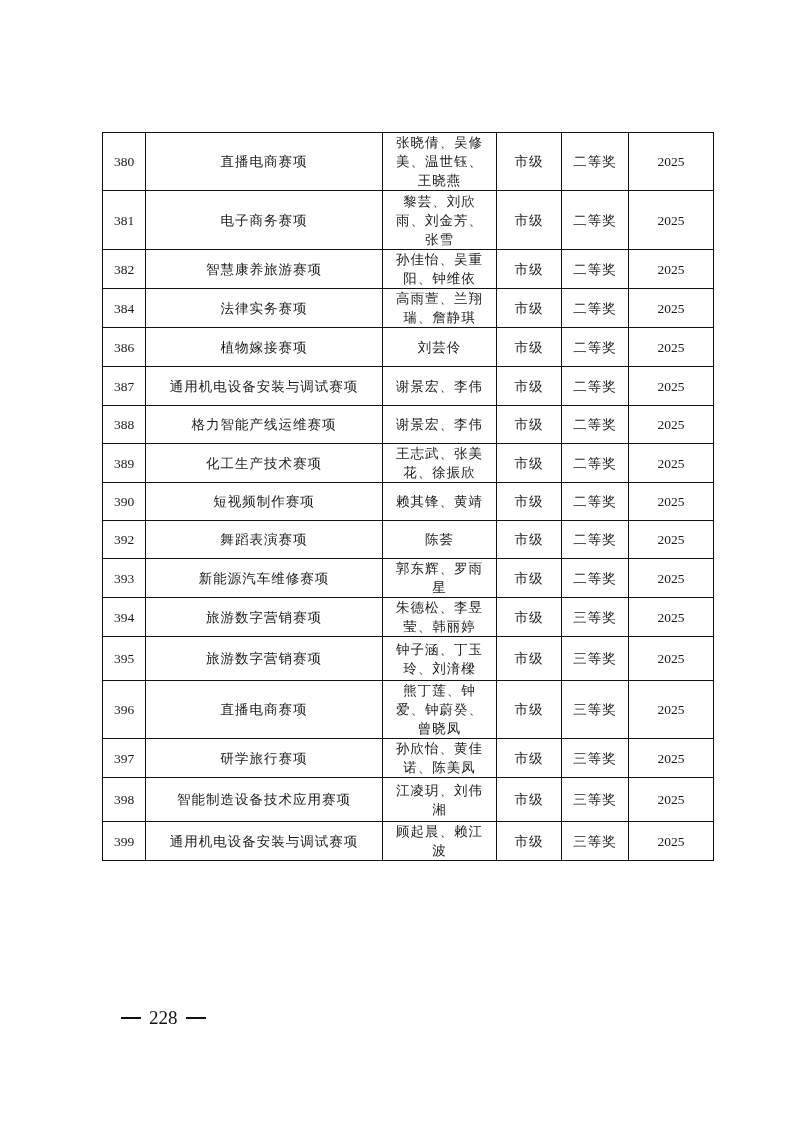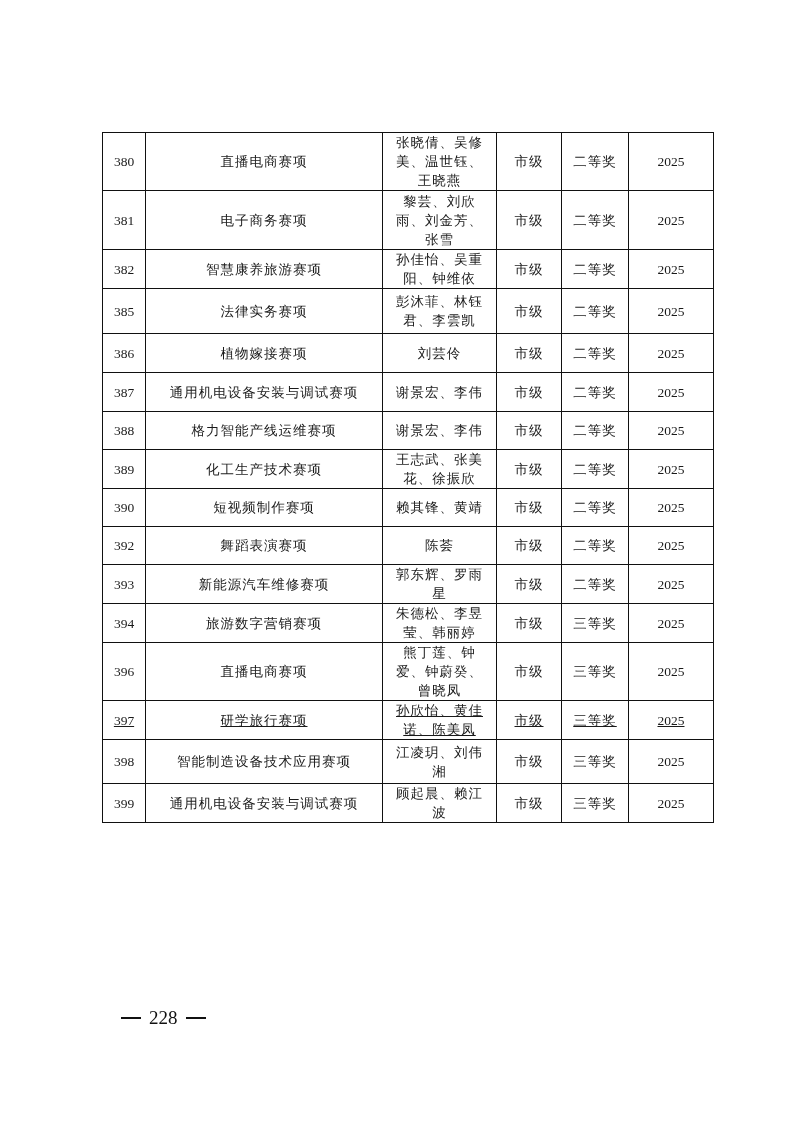--- a/index.html
+++ b/index.html
@@ -51,24 +51,24 @@
           <td class="c-year">2025</td>
         </tr>
         <tr style="height: 38px;">
           <td class="c-no">382</td>
           <td class="c-event">智慧康养旅游赛项</td>
           <td class="c-names">孙佳怡、吴重阳、钟维依</td>
           <td class="c-level">市级</td>
           <td class="c-award">二等奖</td>
           <td class="c-year">2025</td>
         </tr>
-        <tr style="height: 45px;">
-          <td class="c-no">385</td>
+        <tr style="height: 38px;">
+          <td class="c-no">384</td>
           <td class="c-event">法律实务赛项</td>
-          <td class="c-names">彭沐菲、林钰君、李雲凯</td>
+          <td class="c-names">高雨萱、兰翔瑞、詹静琪</td>
           <td class="c-level">市级</td>
           <td class="c-award">二等奖</td>
           <td class="c-year">2025</td>
         </tr>
         <tr style="height: 39px;">
           <td class="c-no">386</td>
           <td class="c-event">植物嫁接赛项</td>
           <td class="c-names">刘芸伶</td>
           <td class="c-level">市级</td>
           <td class="c-award">二等奖</td>
@@ -123,29 +123,37 @@
           <td class="c-year">2025</td>
         </tr>
         <tr style="height: 39px;">
           <td class="c-no">394</td>
           <td class="c-event">旅游数字营销赛项</td>
           <td class="c-names">朱德松、李昱莹、韩丽婷</td>
           <td class="c-level">市级</td>
           <td class="c-award">三等奖</td>
           <td class="c-year">2025</td>
         </tr>
+        <tr style="height: 44px;">
+          <td class="c-no">395</td>
+          <td class="c-event">旅游数字营销赛项</td>
+          <td class="c-names">钟子涵、丁玉玲、刘湇樑</td>
+          <td class="c-level">市级</td>
+          <td class="c-award">三等奖</td>
+          <td class="c-year">2025</td>
+        </tr>
         <tr style="height: 58px;">
           <td class="c-no">396</td>
           <td class="c-event">直播电商赛项</td>
           <td class="c-names">熊丁莲、钟爱、钟蔚癸、曾晓凤</td>
           <td class="c-level">市级</td>
           <td class="c-award">三等奖</td>
           <td class="c-year">2025</td>
         </tr>
-        <tr style="height: 39px; text-decoration: underline;">
+        <tr style="height: 39px;">
           <td class="c-no">397</td>
           <td class="c-event">研学旅行赛项</td>
           <td class="c-names">孙欣怡、黄佳诺、陈美凤</td>
           <td class="c-level">市级</td>
           <td class="c-award">三等奖</td>
           <td class="c-year">2025</td>
         </tr>
         <tr style="height: 44px;">
           <td class="c-no">398</td>
           <td class="c-event">智能制造设备技术应用赛项</td>

